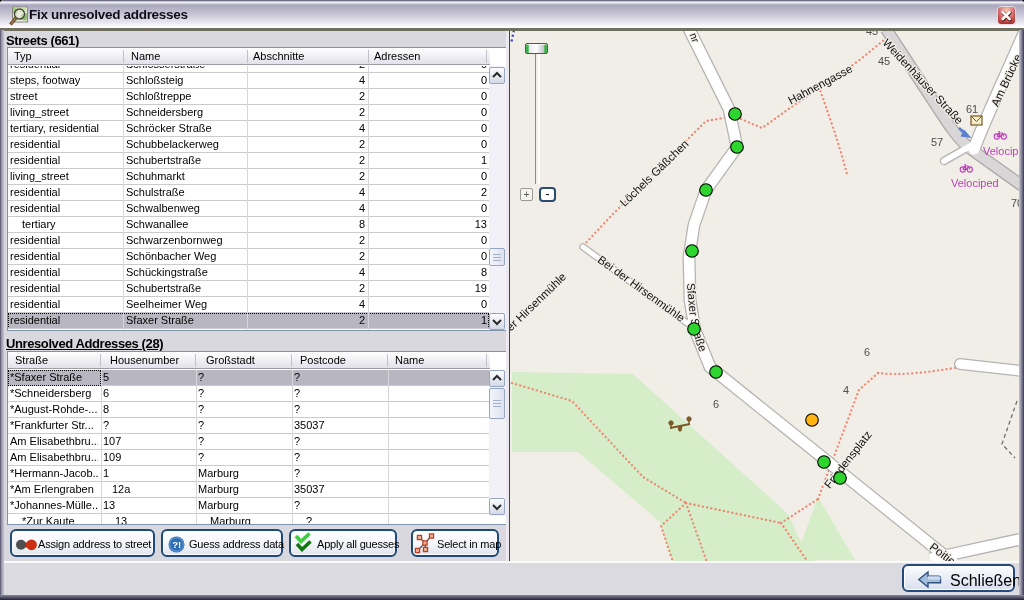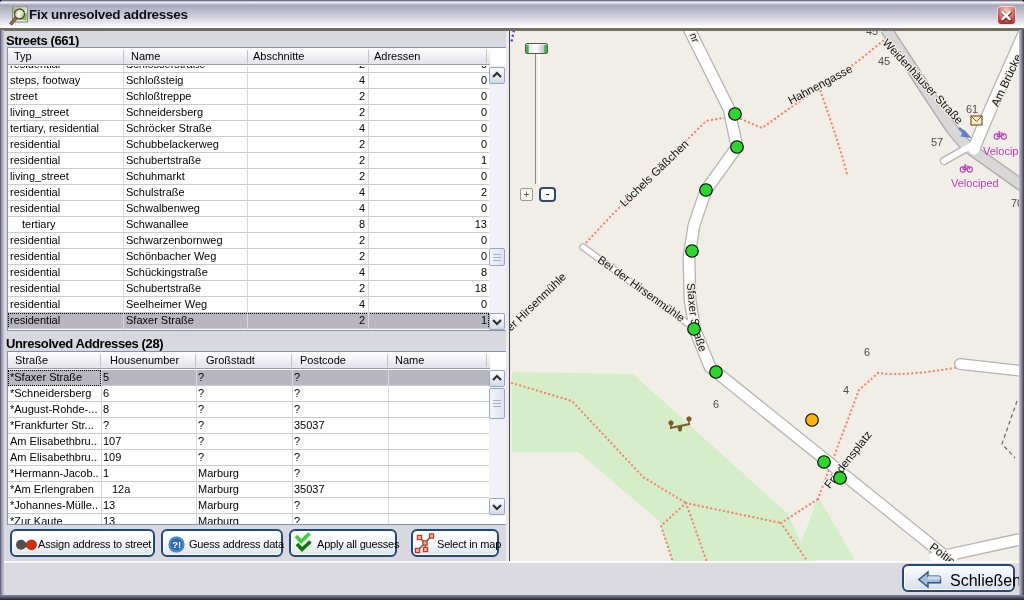--- a/index.html
+++ b/index.html
@@ -76,21 +76,21 @@
 <line x1="5" y1="5.8" x2="12" y2="12.8" stroke="#5a1d10" stroke-width="3.4" stroke-linecap="round"></line>
 <line x1="12" y1="5.8" x2="5" y2="12.8" stroke="#5a1d10" stroke-width="3.4" stroke-linecap="round"></line>
 <line x1="4.6" y1="5.2" x2="11.6" y2="12.2" stroke="#ffffff" stroke-width="2.6" stroke-linecap="round"></line>
 <line x1="11.6" y1="5.2" x2="4.6" y2="12.2" stroke="#ffffff" stroke-width="2.6" stroke-linecap="round"></line>
 </svg>
       </div>
 </div>
 <div id="oliveline"></div>
 
 <div class="seclabel" style="left:6px;top:33px;">Streets (661)</div>
-<div class="seclabel" style="left:6px;top:336px;">Unresolved Addresses (28)</div>
+<div class="seclabel" style="left:6px;top:336px;text-decoration:underline;">Unresolved Addresses (28)</div>
 <div class="tbl" style="left:7px;top:47px;width:500px;height:284px;"></div>
 <div style="position:absolute;left:8px;top:48px;width:482px;height:17px;background:linear-gradient(to bottom,#ffffff,#efeef4 55%,#e3e2ea);border-bottom:1px solid #9d9ba6;"></div>
 <div class="th" style="left:14px;top:50px;">Typ</div>
 <div class="th" style="left:131px;top:50px;">Name</div>
 <div class="th" style="left:253px;top:50px;">Abschnitte</div>
 <div class="th" style="left:374px;top:50px;">Adressen</div>
 <div class="hsep" style="left:123px;top:50px;height:13px;"></div>
 <div class="hsep" style="left:247px;top:50px;height:13px;"></div>
 <div class="hsep" style="left:368px;top:50px;height:13px;"></div>
 <div class="hsep" style="left:486px;top:50px;height:13px;"></div>
@@ -190,21 +190,21 @@
 <div class="cell" style="left:2px;top:1px;width:112px;overflow:hidden;">residential</div>
 <div class="cell" style="left:118px;top:1px;width:120px;overflow:hidden;">Schückingstraße</div>
 <div class="cell" style="left:240px;top:1px;width:117px;text-align:right;">4</div>
 <div class="cell" style="left:361px;top:1px;width:118px;text-align:right;">8</div>
 <div style="position:absolute;left:0;top:15px;width:481px;height:1px;background:#cbcad2;"></div>
 </div>
 <div style="position:absolute;left:0;top:215px;width:481px;height:16px;">
 <div class="cell" style="left:2px;top:1px;width:112px;overflow:hidden;">residential</div>
 <div class="cell" style="left:118px;top:1px;width:120px;overflow:hidden;">Schubertstraße</div>
 <div class="cell" style="left:240px;top:1px;width:117px;text-align:right;">2</div>
-<div class="cell" style="left:361px;top:1px;width:118px;text-align:right;">18</div>
+<div class="cell" style="left:361px;top:1px;width:118px;text-align:right;">19</div>
 <div style="position:absolute;left:0;top:15px;width:481px;height:1px;background:#cbcad2;"></div>
 </div>
 <div style="position:absolute;left:0;top:231px;width:481px;height:16px;">
 <div class="cell" style="left:2px;top:1px;width:112px;overflow:hidden;">residential</div>
 <div class="cell" style="left:118px;top:1px;width:120px;overflow:hidden;">Seelheimer Weg</div>
 <div class="cell" style="left:240px;top:1px;width:117px;text-align:right;">4</div>
 <div class="cell" style="left:361px;top:1px;width:118px;text-align:right;">0</div>
 <div style="position:absolute;left:0;top:15px;width:481px;height:1px;background:#cbcad2;"></div>
 </div>
 <div style="position:absolute;left:0;top:247px;width:481px;height:16px;background:#b8b6c0;outline:1px dotted #000;outline-offset:-1px;">
@@ -308,21 +308,21 @@
 <div style="position:absolute;left:0;top:15px;width:481px;height:1px;background:#cbcad2;"></div>
 </div>
 <div style="position:absolute;left:0;top:128px;width:481px;height:16px;">
 <div class="cell" style="left:2px;top:1px;width:88px;overflow:hidden;">*Johannes-Mülle...</div>
 <div class="cell" style="left:95px;top:1px;width:92px;overflow:hidden;">13</div>
 <div class="cell" style="left:190px;top:1px;width:93px;overflow:hidden;">Marburg</div>
 <div class="cell" style="left:286px;top:1px;width:93px;overflow:hidden;">?</div>
 <div class="cell" style="left:382px;top:1px;width:97px;overflow:hidden;"></div>
 <div style="position:absolute;left:0;top:15px;width:481px;height:1px;background:#cbcad2;"></div>
 </div>
-<div style="position:absolute;left:0;top:144px;width:481px;height:16px;">
+<div style="position:absolute;left:12px;top:144px;width:481px;height:16px;">
 <div class="cell" style="left:2px;top:1px;width:88px;overflow:hidden;">*Zur Kaute</div>
 <div class="cell" style="left:95px;top:1px;width:92px;overflow:hidden;">13</div>
 <div class="cell" style="left:190px;top:1px;width:93px;overflow:hidden;">Marburg</div>
 <div class="cell" style="left:286px;top:1px;width:93px;overflow:hidden;">?</div>
 <div class="cell" style="left:382px;top:1px;width:97px;overflow:hidden;"></div>
 
 </div>
 <div style="position:absolute;left:93px;top:0;width:1px;height:154px;background:#d7d6dc;"></div>
 <div style="position:absolute;left:188px;top:0;width:1px;height:154px;background:#d7d6dc;"></div>
 <div style="position:absolute;left:284px;top:0;width:1px;height:154px;background:#d7d6dc;"></div>

